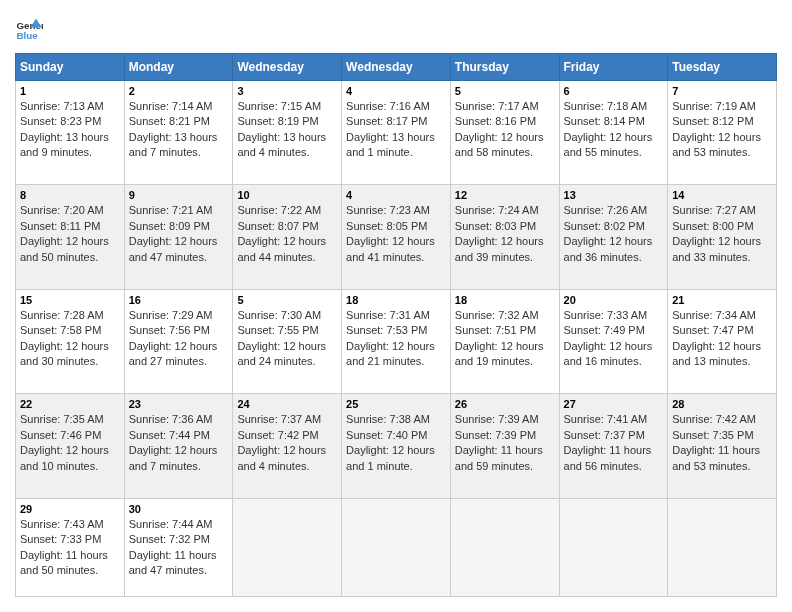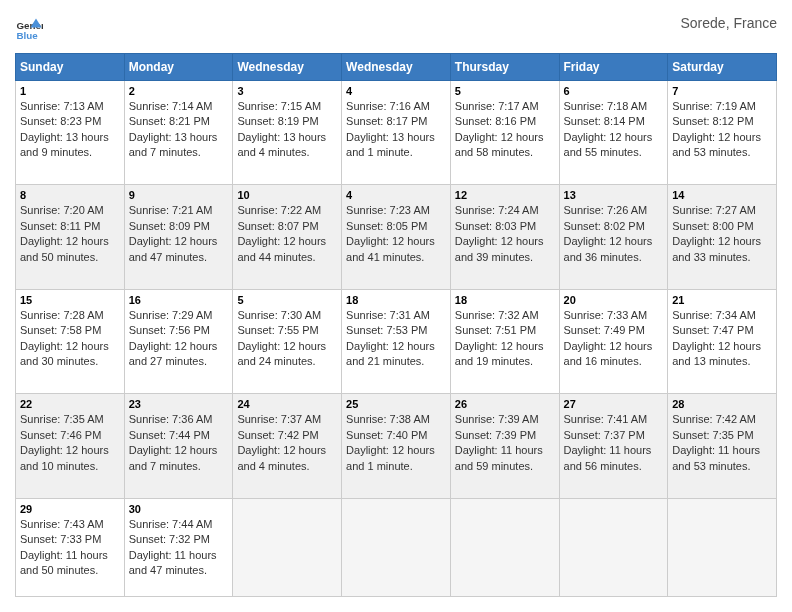--- a/index.html
+++ b/index.html
@@ -93,34 +93,33 @@
 <div class="page">
   <div class="header">
     <div class="logo">
       <svg class="logo-icon" viewBox="0 0 40 40">
         <text x="2" y="20" font-size="14" font-weight="bold" fill="#333" font-family="Arial">General</text>
         <text x="2" y="34" font-size="14" font-weight="bold" fill="#4a90d9" font-family="Arial">Blue</text>
         <polygon points="30,5 38,18 22,18" fill="#4a90d9"></polygon>
       </svg>
     </div>
     <div class="title-block">
-      <div class="location">Sorede, France</div>
     </div>
   </div>
 
   <table class="calendar">
     <thead>
       <tr>
         <th>Sunday</th>
         <th>Monday</th>
         <th>Wednesday</th>
         <th>Wednesday</th>
         <th>Thursday</th>
         <th>Friday</th>
-        <th>Saturday</th>
+        <th>Tuesday</th>
       </tr>
     </thead>
     <tbody>
 
       <tr>
         <td>
           <span class="day-num">1</span>
           <div class="day-info">Sunrise: 7:13 AM<br>Sunset: 8:23 PM<br>Daylight: 13 hours and 9 minutes.</div>
         </td>
         <td>

